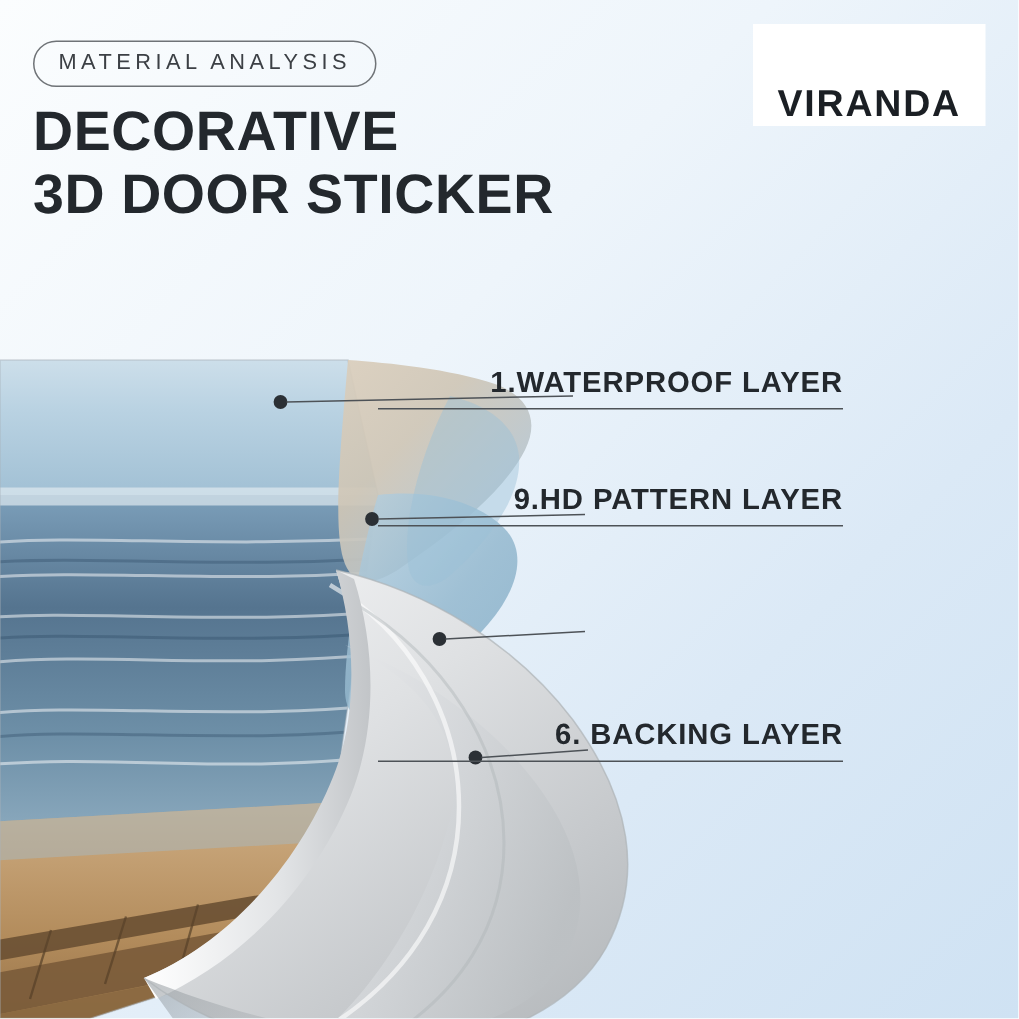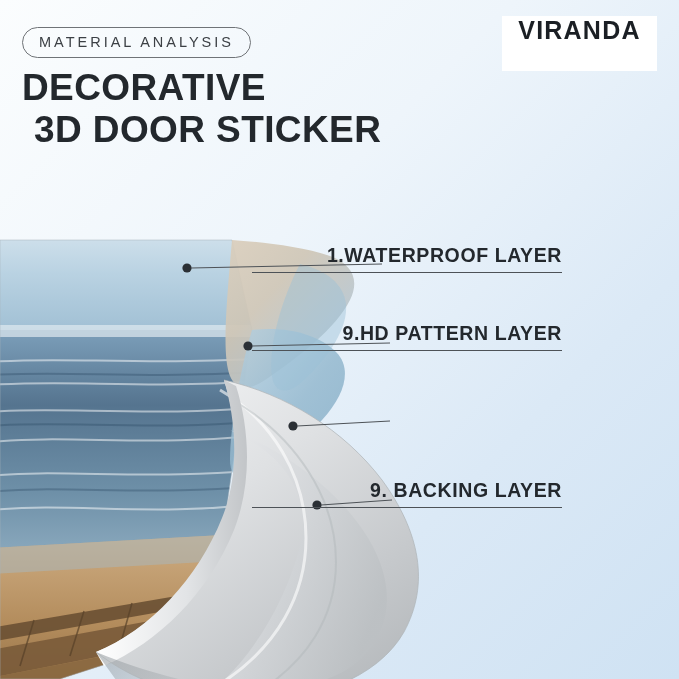--- a/index.html
+++ b/index.html
@@ -39,31 +39,31 @@
   .title {
     position: absolute;
     left: 22px;
     top: 67px;
     font-size: 37px;
     line-height: 42px;
     font-weight: bold;
     color: #23282d;
     letter-spacing: 0.4px;
   }
-  .title .l2 { display: block; margin-left: 12px; }
+  .title .l2 { display: block; }
 
   .brand-box {
     position: absolute;
     right: 22px;
     top: 16px;
     width: 155px;
-    height: 55px;
+    height: 68px;
     background: #ffffff;
     display: flex;
-    align-items: flex-start;
+    align-items: flex-end;
     justify-content: center;
   }
   .brand-text {
     font-size: 25px;
     font-weight: bold;
     letter-spacing: 1.2px;
     color: #1b1f24;
   }
 
   
@@ -274,18 +274,18 @@
   <div class="callouts">
     <div class="callout c1">
       <span class="ctext">1.WATERPROOF LAYER</span>
       <span class="cline"></span>
     </div>
     <div class="callout c2">
       <span class="ctext">9.HD PATTERN LAYER</span>
       <span class="cline"></span>
     </div>
     <div class="callout c4">
-      <span class="ctext">9. BACKING LAYER</span>
+      <span class="ctext">6. BACKING LAYER</span>
       <span class="cline"></span>
     </div>
   </div>
 
 </div>
 
 </body></html>

